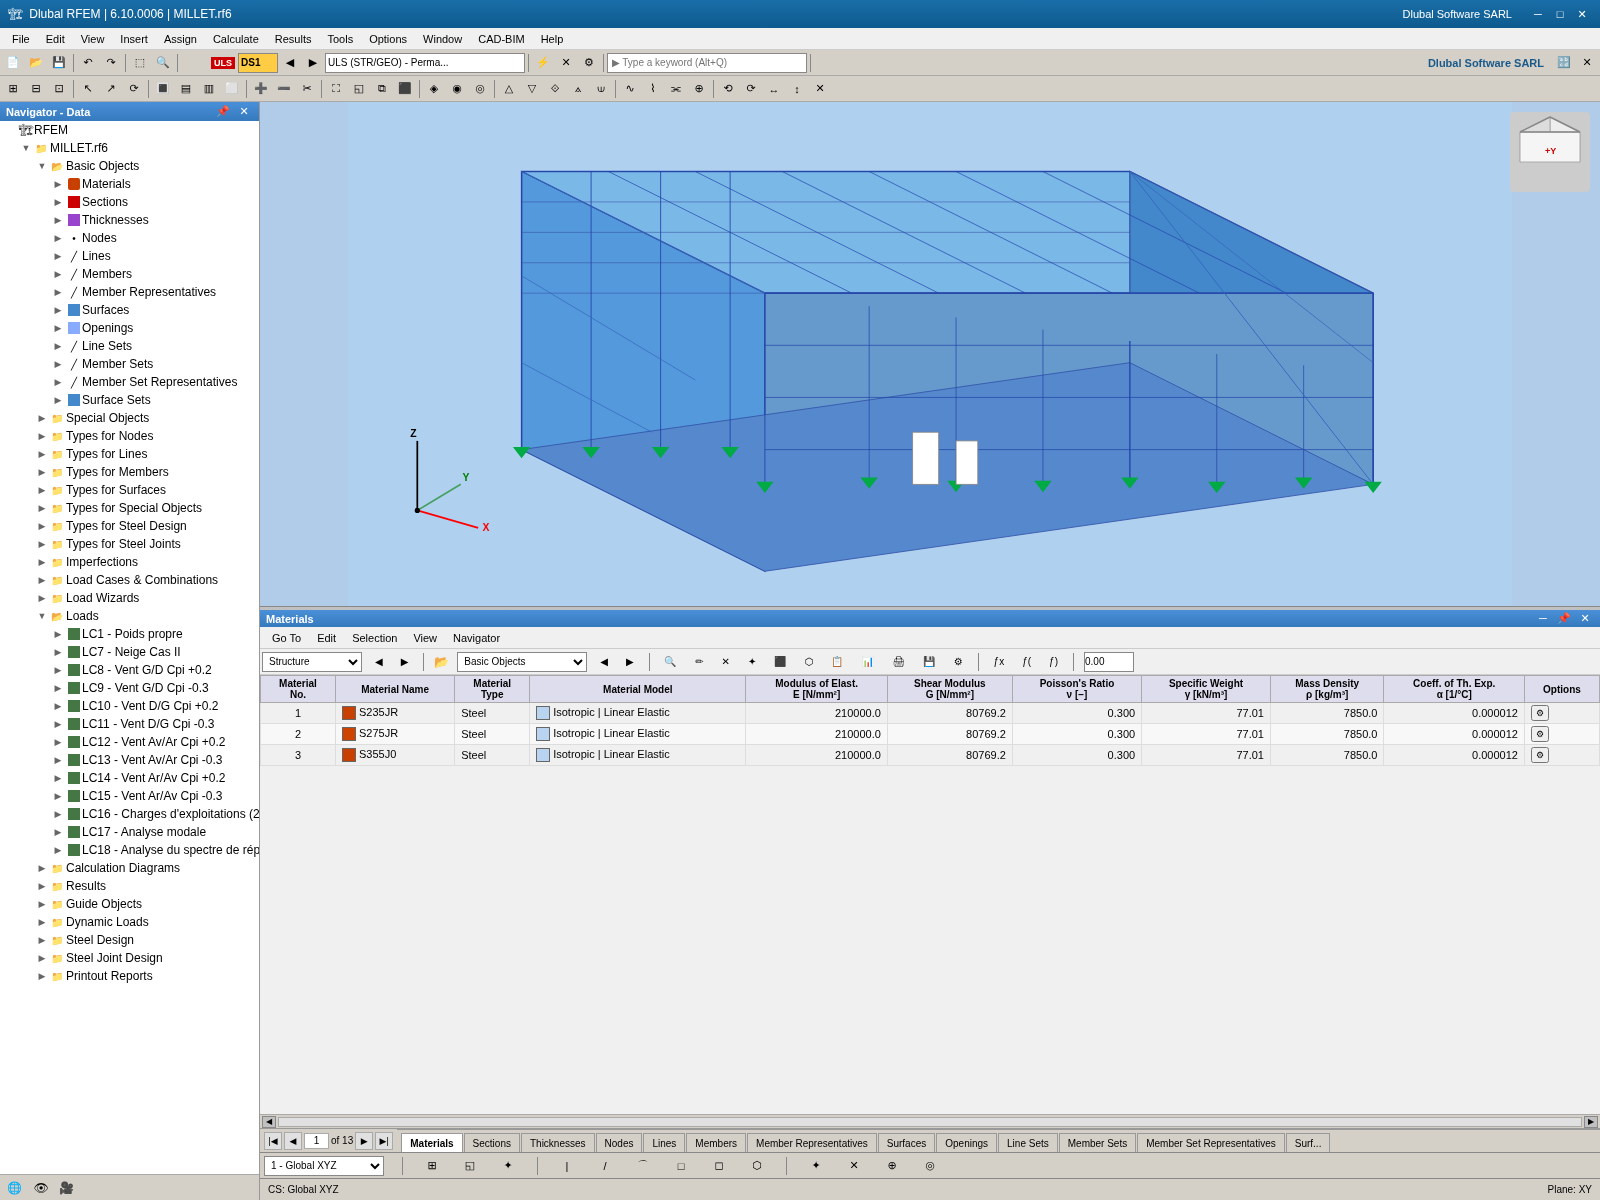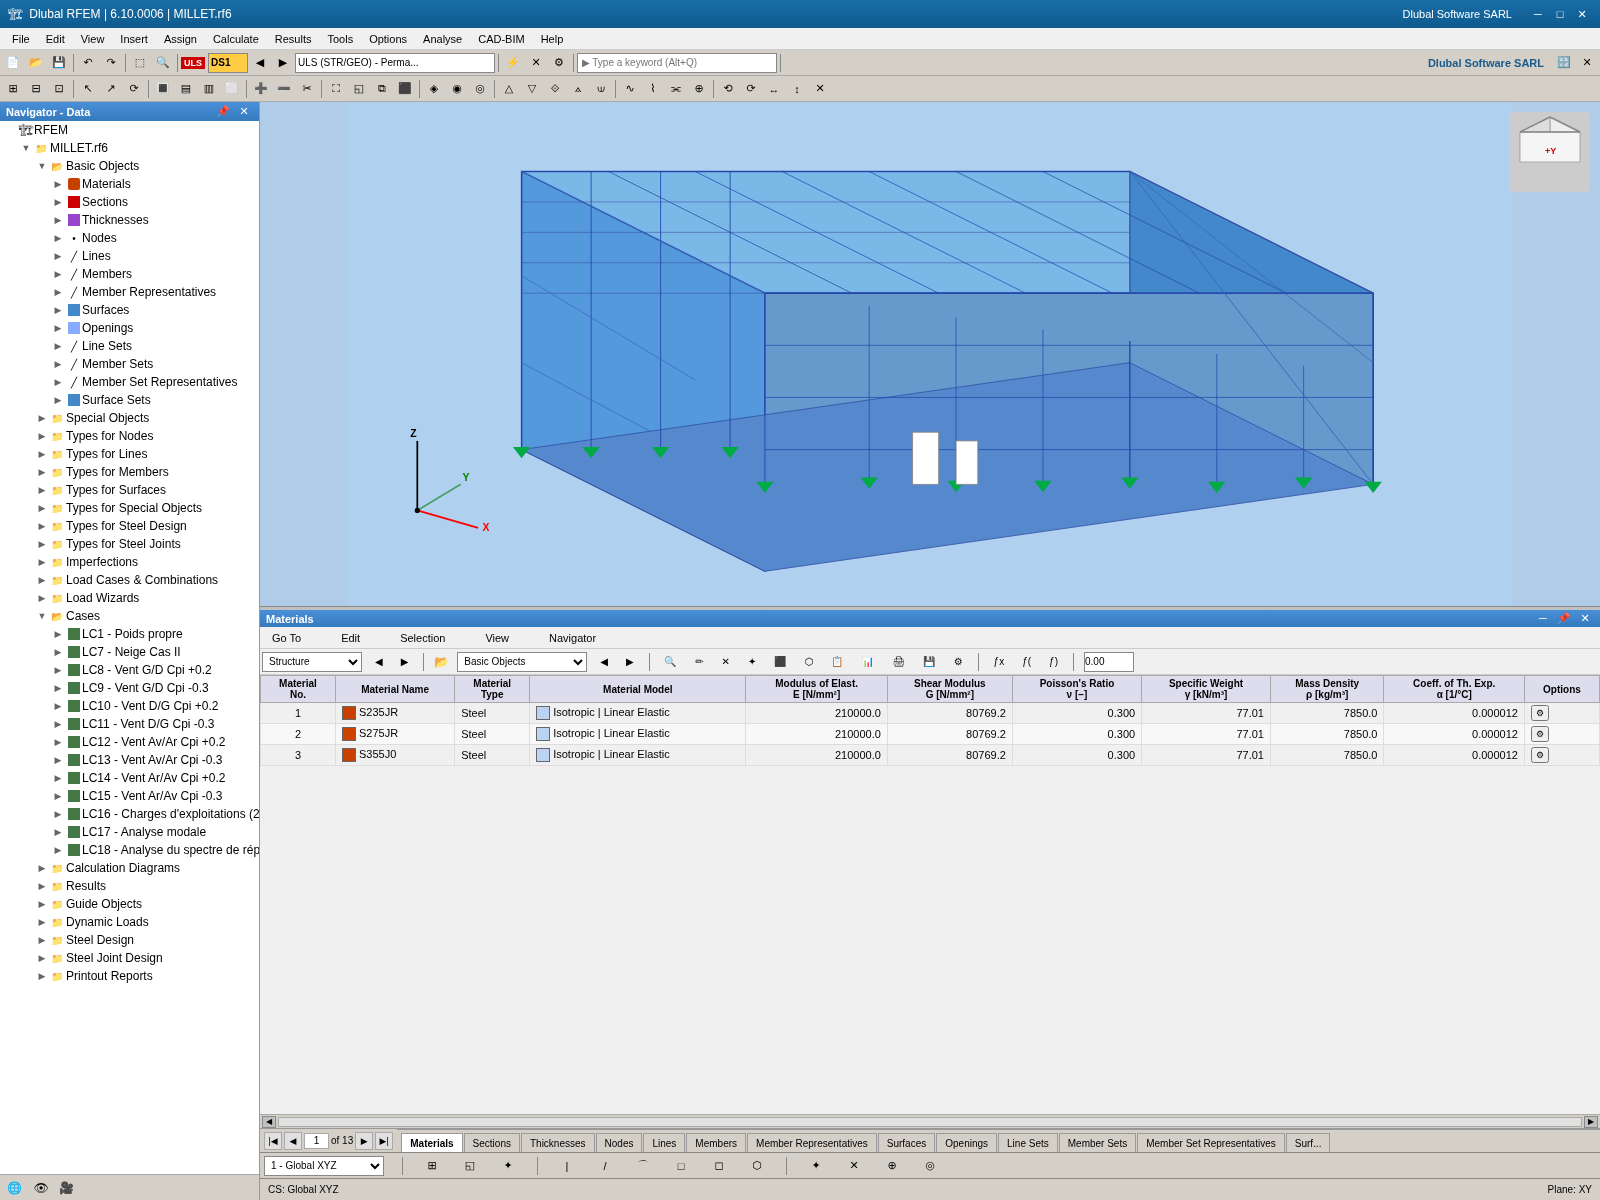--- a/index.html
+++ b/index.html
@@ -26,21 +26,21 @@
     .tree-label { font-size: 12px; }
     .indent-0 { padding-left: 2px; }
     .indent-1 { padding-left: 18px; }
     .indent-2 { padding-left: 34px; }
     .indent-3 { padding-left: 50px; }
     
     
     #materials-panel { flex: 1; background: #f0f0f0; display: flex; flex-direction: column; }
     #materials-header { background: linear-gradient(to bottom, #4a90d9, #357abd); color: white; padding: 2px 6px; display: flex; align-items: center; justify-content: space-between; font-weight: bold; font-size: 11px; }
     #materials-header .panel-controls button { background: transparent; border: none; color: white; cursor: pointer; font-size: 11px; width: 18px; }
-    #materials-menubar { background: #f0f0f0; height: 22px; display: flex; align-items: center; padding: 0 4px; border-bottom: 1px solid #ccc; gap: 24px; }
+    #materials-menubar { background: #f0f0f0; height: 22px; display: flex; align-items: center; padding: 0 4px; border-bottom: 1px solid #ccc; }
     #materials-menubar .menu-item { padding: 2px 8px; cursor: pointer; font-size: 11px; }
     #materials-toolbar { background: #f0f0f0; height: 26px; display: flex; align-items: center; padding: 0 2px; border-bottom: 1px solid #ccc; gap: 8px; }
     .mat-toolbar-btn { background: transparent; border: 1px solid transparent; height: 22px; padding: 0 4px; cursor: pointer; font-size: 10px; }
     table { border-collapse: collapse; width: 100%; font-size: 11px; }
     table th { background: #dde; border: 1px solid #aaa; padding: 2px 6px; font-size: 10px; font-weight: bold; text-align: center; white-space: nowrap; position: sticky; top: 0; }
     table td { border: 1px solid #ddd; padding: 2px 6px; white-space: nowrap; }
     table tr:nth-child(even) { background: #f8f8f8; }
     
     
     #tab-bar { height: 24px; background: #d4d0c8; display: flex; align-items: flex-end; padding: 0 4px; border-top: 1px solid #999; overflow-x: auto; gap: 1px; flex-shrink: 0; }
@@ -96,21 +96,21 @@
     .content-row { display: flex; flex: 1; overflow: hidden; }
     
     
     #viewport-area { flex: 1; background: #b0cce8; position: relative; overflow: hidden; }
     
     
     .mat-table-scroll { overflow: auto; max-height: 120px; }
     
     .two-toolbars { display: flex; flex-direction: column; }
     
-    .uls-tag { background: #cc0000; color: white; font-size: 9px; font-weight: bold; padding: 1px 3px; margin-right: 2px; }
+    .uls-tag { background: #cc0000; color: white; font-size: 9px; font-weight: bold; padding: 1px 3px; margin-right: 2px; margin-left: 30px; }
   </style>
 </head>
 <body>
 
 <div id="app-wrapper">
 
   <div id="title-bar">
     <div class="title">
       <span>🏗</span>
       <span>Dlubal RFEM | 6.10.0006 | MILLET.rf6</span>
@@ -128,21 +128,21 @@
   <div id="menu-bar">
     <div class="menu-item">File</div>
     <div class="menu-item">Edit</div>
     <div class="menu-item">View</div>
     <div class="menu-item">Insert</div>
     <div class="menu-item">Assign</div>
     <div class="menu-item">Calculate</div>
     <div class="menu-item">Results</div>
     <div class="menu-item">Tools</div>
     <div class="menu-item">Options</div>
-    <div class="menu-item">Analyse</div>
+    <div class="menu-item">Window</div>
     <div class="menu-item">CAD-BIM</div>
     <div class="menu-item">Help</div>
   </div>
 
   <div class="two-toolbars">
     <div class="toolbar-row1">
 
       <button class="tb-btn">📄</button>
       <button class="tb-btn">📂</button>
       <button class="tb-btn">💾</button>
@@ -377,21 +377,21 @@
         </div>
         <div class="tree-item indent-2">
           <span class="tree-expand" style="font-size:9px;">▶</span>
           <span class="tree-icon icon-folder">📁</span>
           <span class="tree-label">Load Wizards</span>
         </div>
 
         <div class="tree-item indent-2">
           <span class="tree-expand" style="font-size:9px;">▼</span>
           <span class="tree-icon icon-folder">📂</span>
-          <span class="tree-label">Cases</span>
+          <span class="tree-label">Loads</span>
         </div>
         <div class="tree-item indent-3">
           <span class="tree-expand" style="font-size:9px;">▶</span>
           <span class="tree-icon">
               <span style="display:inline-block;width:12px;height:12px;background:#447744;vertical-align:middle;"></span>
             </span>
           <span class="tree-label">LC1 - Poids propre</span>
         </div>
         <div class="tree-item indent-3">
           <span class="tree-expand" style="font-size:9px;">▶</span>

